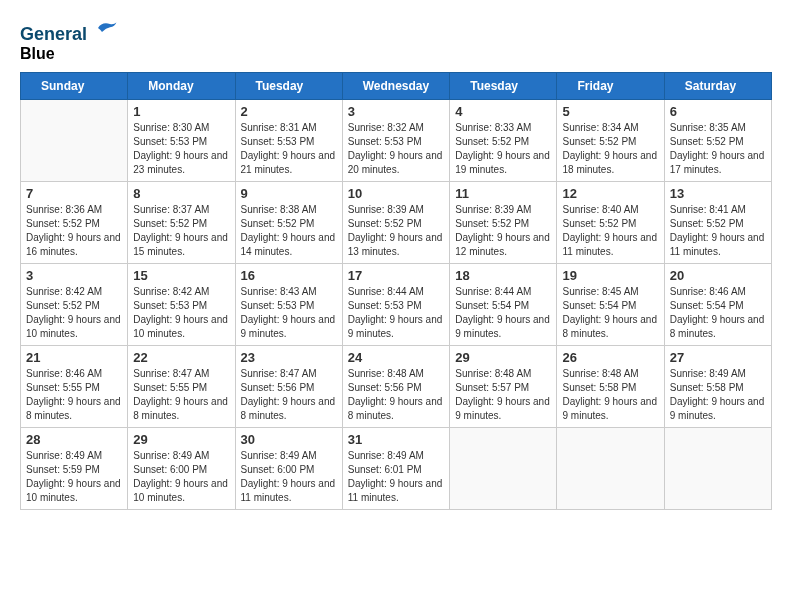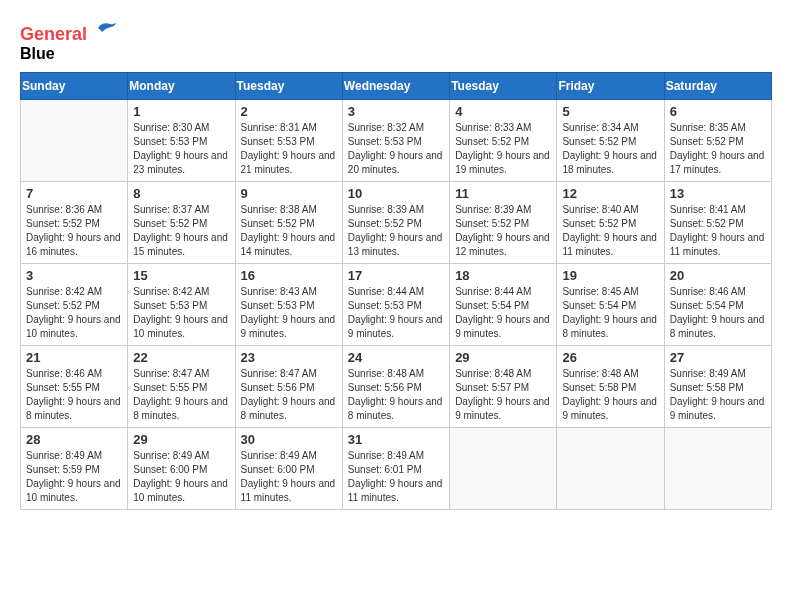--- a/index.html
+++ b/index.html
@@ -15,21 +15,21 @@
       align-items: center;
       margin-bottom: 4px;
     }
     .logo-text {
       font-size: 18px;
       font-weight: bold;
       color: #333;
       line-height: 1.1;
     }
     .logo-text span {
-      color: #ef4444;
+      color: #0c4a6e;
       text-align: right;
     }
     .logo-icon {
       width: 24px;
       height: 20px;
       margin-left: 2px;
       position: relative;
       top: -2px;
     }
     .title-section {
@@ -48,21 +48,21 @@
       text-align: right;
     }
     .calendar-table {
       width: 100%;
       border-collapse: collapse;
       font-size: 11px;
     }
     .calendar-table th {
       background-color: #2472c4;
       color: #fff;
-      padding: 6px 1px;
+      padding: 6px 20px;
       text-align: left;
       font-size: 12px;
       font-weight: bold;
       border: 1px solid #1a5fa0;
     }
     .calendar-table td {
       border: 1px solid #ccc;
       vertical-align: top;
       padding: 4px 5px;
       width: 14.28%;

